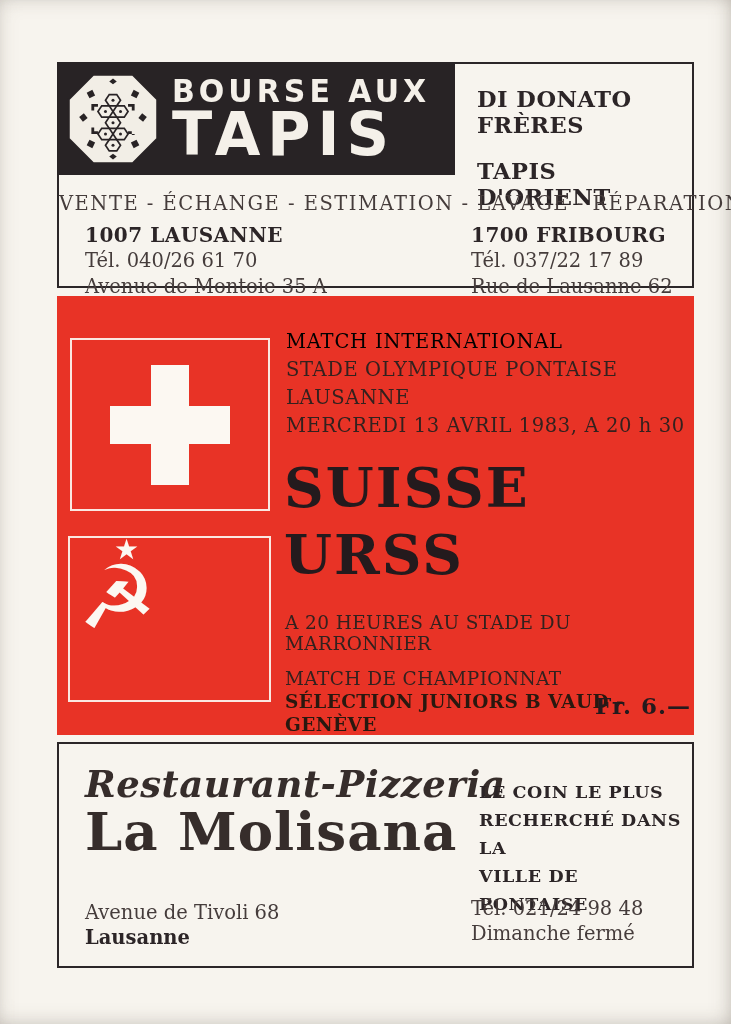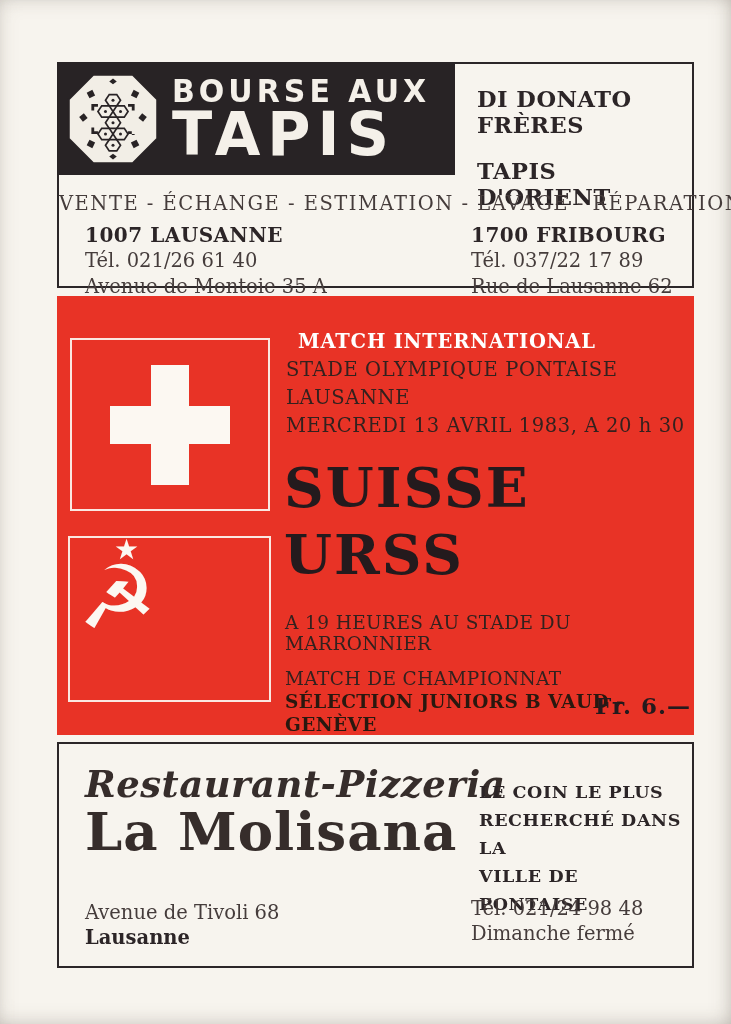--- a/index.html
+++ b/index.html
@@ -40,21 +40,21 @@
   .swiss-cross { position:absolute; left:50%; top:50%; width:120px; height:120px;
                  transform:translate(-50%,-50%); }
   .bar-v { position:absolute; left:41px; top:0; width:38px; height:120px; background:#fcf8f2; }
   .bar-h { position:absolute; left:0; top:41px; width:120px; height:38px; background:#fcf8f2; }
   .ussr-star { position:absolute; left:44px; top:-2px; color:#fcf8f2; font-size:28px;
                font-family:"DejaVu Sans","Liberation Sans",sans-serif; line-height:1; }
   .hammer-sickle { position:absolute; left:8px; top:16px; color:#fcf8f2; font-size:88px;
                    font-family:"DejaVu Sans","Liberation Sans",sans-serif; line-height:1; }
   .match-info { position:absolute; left:229px; top:32px; line-height:28px;
                 font-size:19.5px; letter-spacing:.6px; color:#33211e; }
-  .mi-title { font-weight:bold; color:#ffffff; letter-spacing:.8px;margin-left:12px; }
+  .mi-title { font-weight:normal; color:#000000; letter-spacing:.8px; }
   .teams { position:absolute; left:227px; top:158px; font-weight:bold; font-size:55px;
            line-height:67px; letter-spacing:2px; color:#241a1d;
            font-family:"DejaVu Serif","Liberation Serif",serif; }
   .prelim { position:absolute; left:228px; top:316px; font-size:18.5px; letter-spacing:.4px; color:#33211e; }
   .prelim-l1 { margin-bottom:13px; }
   .prelim-l2 { line-height:23px; }
   .prelim-l3 { line-height:23px; font-weight:bold; color:#29180f; }
   .price { position:absolute; right:3px; top:396px; font-weight:bold; font-size:23px;
            letter-spacing:1px; color:#241a1d; }
   
@@ -118,21 +118,21 @@
       </div>
     </div>
     <div class="company">
       <div>DI DONATO</div>
       <div>FRÈRES</div>
       <div class="company-line3">TAPIS D'ORIENT</div>
     </div>
     <div class="services">VENTE - ÉCHANGE - ESTIMATION - LAVAGE - RÉPARATION</div>
     <div class="loc loc-left">
       <div class="loc-city">1007 LAUSANNE</div>
-      <div>Tél. 021/26 61 40</div>
+      <div>Tél. 040/26 61 70</div>
       <div>Avenue de Montoie 35 A</div>
     </div>
     <div class="loc loc-right">
       <div class="loc-city">1700 FRIBOURG</div>
       <div>Tél. 037/22 17 89</div>
       <div>Rue de Lausanne 62</div>
     </div>
   </section>
 
   <section class="match-section">
@@ -150,21 +150,21 @@
       <div class="mi-title">MATCH INTERNATIONAL</div>
       <div class="mi-line">STADE OLYMPIQUE PONTAISE</div>
       <div class="mi-line">LAUSANNE</div>
       <div class="mi-line">MERCREDI 13 AVRIL 1983, A 20 h 30</div>
     </div>
     <div class="teams">
       <div>SUISSE</div>
       <div>URSS</div>
     </div>
     <div class="prelim">
-      <div class="prelim-l1">A 19 HEURES AU STADE DU MARRONNIER</div>
+      <div class="prelim-l1">A 20 HEURES AU STADE DU MARRONNIER</div>
       <div class="prelim-l2">MATCH DE CHAMPIONNAT</div>
       <div class="prelim-l3">SÉLECTION JUNIORS B VAUD - GENÈVE</div>
     </div>
     <div class="price">Fr. 6.—</div>
   </section>
 
   <section class="bottom-ad">
     <div class="resto-title">
       <div class="rt1">Restaurant-Pizzeria</div>
       <div class="rt2">La Molisana</div>

